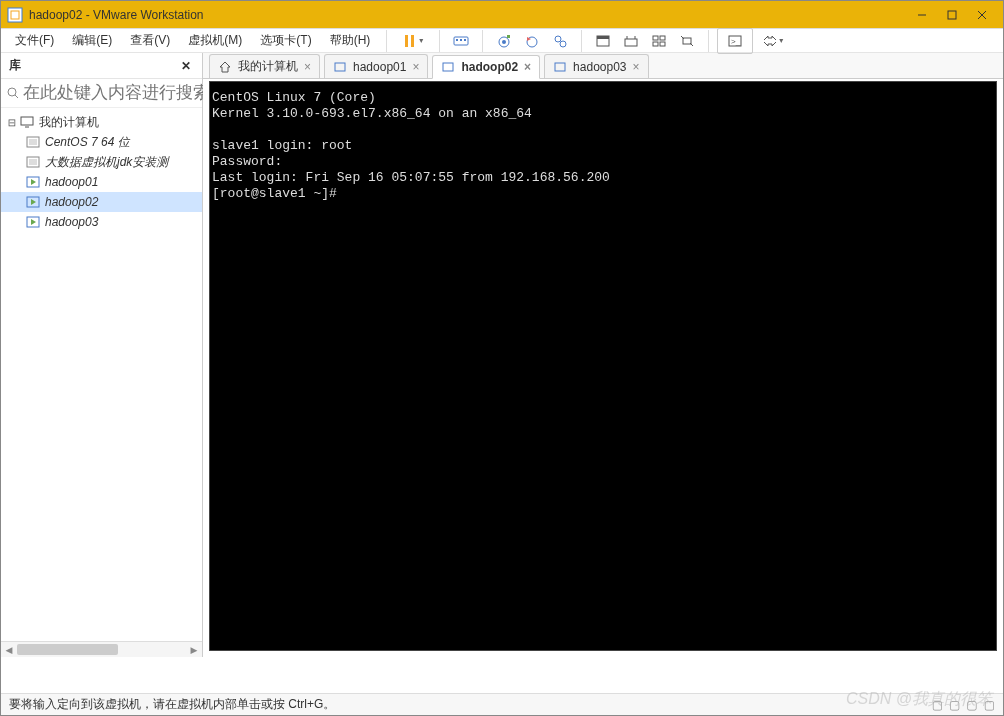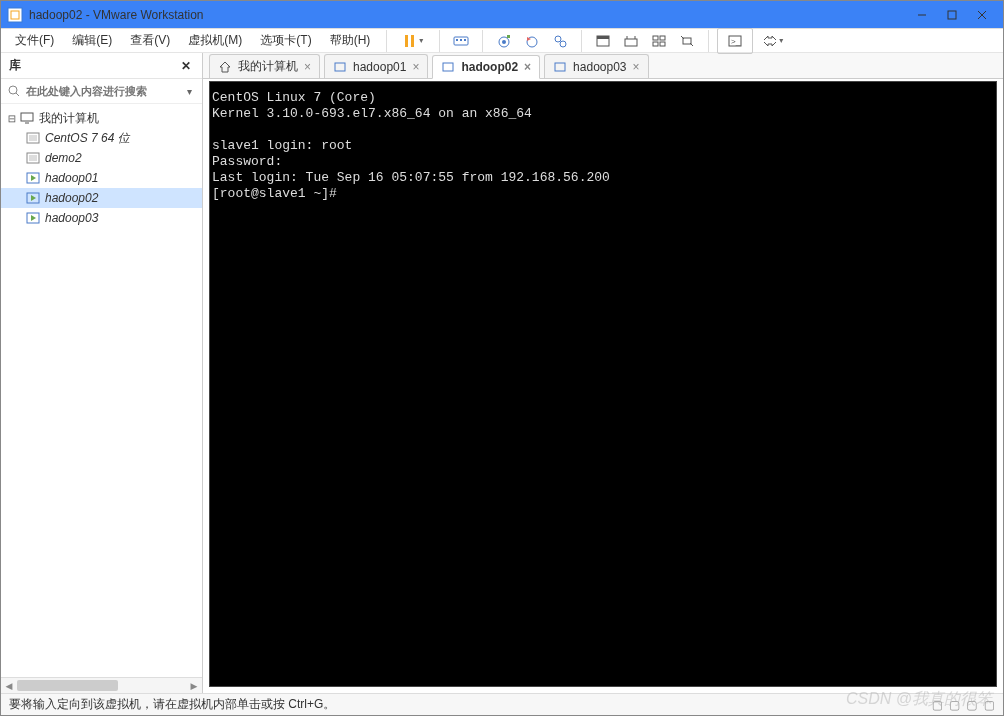--- a/index.html
+++ b/index.html
@@ -1,54 +1,54 @@
 <!DOCTYPE html>
 <html><head>
 <meta charset="utf-8">
 <style>
 * { box-sizing: border-box; margin: 0; padding: 0; }
 body { font-family: "Microsoft YaHei", "Segoe UI", Tahoma, sans-serif; font-size: 12px; background: #fff; color: #333; width: 1004px; height: 716px; overflow: hidden; display: flex; flex-direction: column; border: 1px solid #888; }
-.titlebar { height: 28px; display: flex; align-items: center; padding: 0 6px; background: #3b82f6; border-bottom: 1px solid #ddd; }
+.titlebar { height: 28px; display: flex; align-items: center; padding: 0 6px; background: #eab308; border-bottom: 1px solid #ddd; }
 .titlebar .app-icon { width: 16px; height: 16px; margin-right: 6px; display:flex; align-items:center; justify-content:center; }
 .titlebar .title { flex: 1; font-size: 12px; color: #333; }
 .titlebar .win-btns { display: flex; }
 .titlebar .win-btn { width: 30px; height: 22px; display: flex; align-items: center; justify-content: center; cursor: default; }
 .menubar { height: 24px; display: flex; align-items: center; padding: 0 6px; gap: 2px; background: #fff; border-bottom: 1px solid #e5e5e5; }
 .menubar .menu-item { padding: 3px 8px; cursor: default; border-radius: 2px; }
 .tb-sep { width: 1px; height: 22px; background: #ddd; margin: 0 6px; }
 .tb-btn { width: 26px; height: 26px; display: flex; align-items: center; justify-content: center; border-radius: 2px; cursor: default; position:relative; }
 .tb-btn.wide { width: 36px; }
 .tb-btn .chev { font-size: 8px; color: #666; margin-left:2px; }
 .body-row { flex: 1; display: flex; min-height: 0; }
 .sidebar { width: 202px; border-right: 1px solid #ccc; display: flex; flex-direction: column; background: #fff; }
 .sidebar-header { display: flex; align-items: center; justify-content: space-between; padding: 4px 8px; font-weight: bold; border-bottom: 1px solid #e5e5e5; }
 .sidebar-header .close { cursor: default; width:16px; text-align:center; }
 .search-row { display: flex; align-items: center; padding: 4px 6px; gap:4px; border-bottom: 1px solid #eee; }
 .search-row .mag { width:16px; height:16px; display:flex; align-items:center; justify-content:center; color:#666; }
-.search-row input { flex:1; border:none; outline:none; font-size:11px; color:#999; background:transparent;font-weight:bold; }
+.search-row input { flex:1; border:none; outline:none; font-size:17px; color:#999; background:transparent; }
 .search-row .chev { width:14px; color:#666; font-size:10px; text-align:center; }
 .tree { flex:1; overflow:auto; padding: 4px 0; }
 .tree-node { display:flex; align-items:center; height:20px; padding: 0 4px; white-space: nowrap; cursor:default; }
 .tree-node.selected { background:#cfe4ff; }
 .tree-node .exp { width:14px; text-align:center; font-size:10px; color:#555; }
 .tree-node .ico { width:16px; height:16px; margin-right:4px; display:flex; align-items:center; justify-content:center; }
 .tree-node.depth0 { padding-left:4px; }
 .tree-node.depth1 { padding-left:24px;font-style:italic; }
 .sidebar-scroll { height:16px; border-top:1px solid #ddd; background:#f5f5f5; display:flex; }
 .sidebar-scroll .arrow { width:16px; display:flex; align-items:center; justify-content:center; color:#888; font-size:9px; }
 .sidebar-scroll .track { flex:1; position:relative; }
 .sidebar-scroll .thumb { position:absolute; left:0; top:2px; bottom:2px; width:60%; background:#ccc; border-radius:2px; }
 .main-area { flex:1; display:flex; flex-direction:column; min-width:0; background:#fff; }
 .tabs-row { height:26px; display:flex; align-items:flex-end; padding: 0 6px; gap:4px; border-bottom: 1px solid #ccc; background:#f8f8f8; }
 .tab { height:24px; display:flex; align-items:center; padding: 0 8px; gap:6px; border:1px solid #ccc; border-bottom:none; background:#f4f4f4; border-radius: 3px 3px 0 0; cursor:default; font-size:12px; }
 .tab.active { background:#fff; border-bottom:1px solid #fff; position:relative; top:1px; font-weight:bold; }
 .tab .ico { width:14px; height:14px; display:flex; align-items:center; justify-content:center; }
 .tab .close { font-size:12px; color:#888; }
 .terminal { flex:1; background:#000; color:#ddd; font-family: "Consolas","Courier New",monospace; font-size:13px; line-height:16px; padding: 8px 2px; white-space:pre; overflow:hidden; border:1px solid #444; margin:2px 6px 6px 6px; }
-.statusbar { height:22px; display:flex; align-items:center; padding: 0 8px; background:#f7f7f7; border-top:1px solid #ddd; font-size:12px; color:#333; justify-content:space-between; }
+.statusbar { height:22px; display:flex; align-items:center; padding: 0 8px; background:#f7f7f7; border-top:1px solid #ddd; font-size:12px; color:#333; justify-content:space-between;margin-top:36px; }
 .watermark { position:absolute; right:12px; bottom:6px; color:rgba(180,180,180,0.5); font-size:16px; font-style:italic; pointer-events:none; font-family: "Microsoft YaHei", sans-serif; }
 svg { display:block; }
 </style>
 </head>
 <body>
 
 <div class="titlebar">
   <span class="app-icon">
     <svg width="16" height="16" viewBox="0 0 16 16">
         <rect x="1" y="1" width="14" height="14" fill="#fff" stroke="#3a7bd5"></rect>
@@ -203,21 +203,21 @@
           </span>
           <span>CentOS 7 64 位</span>
         </div>
       <div class="tree-node depth1">
           <span class="ico">
             <svg width="14" height="12">
               <rect x="1" y="1" width="12" height="10" fill="none" stroke="#888"></rect>
               <rect x="3" y="3" width="8" height="6" fill="#ddd"></rect>
             </svg>
           </span>
-          <span>demo2</span>
+          <span>大数据虚拟机jdk安装测</span>
         </div>
       <div class="tree-node depth1">
           <span class="ico">
             <svg width="14" height="12">
               <rect x="1" y="1" width="12" height="10" fill="none" stroke="#4a7bc8"></rect>
               <polygon points="5,3 5,9 10,6" fill="#6aa84f"></polygon>
             </svg>
           </span>
           <span>hadoop01</span>
         </div>
@@ -286,21 +286,21 @@
           </span>
         <span>hadoop03</span>
         <span class="close">×</span>
       </div>
     </div>
     <div class="terminal" id="terminal">CentOS Linux 7 (Core)
 Kernel 3.10.0-693.el7.x86_64 on an x86_64
 
 slave1 login: root
 Password:
-Last login: Tue Sep 16 05:07:55 from 192.168.56.200
+Last login: Fri Sep 16 05:07:55 from 192.168.56.200
 [root@slave1 ~]#</div>
   </div>
 </div>
 
 <div class="statusbar">
   <span>要将输入定向到该虚拟机，请在虚拟机内部单击或按 Ctrl+G。</span>
   <span style="display:flex;gap:6px;opacity:0.5;">
     <span>▢</span>
     <span>▢</span>
     <span>▢</span>

